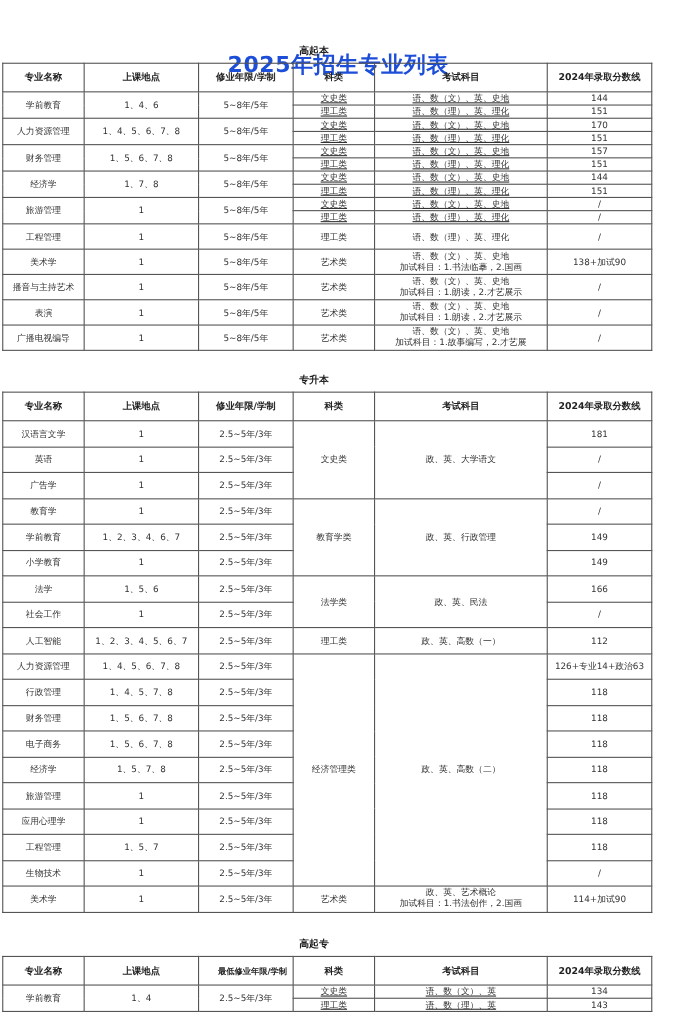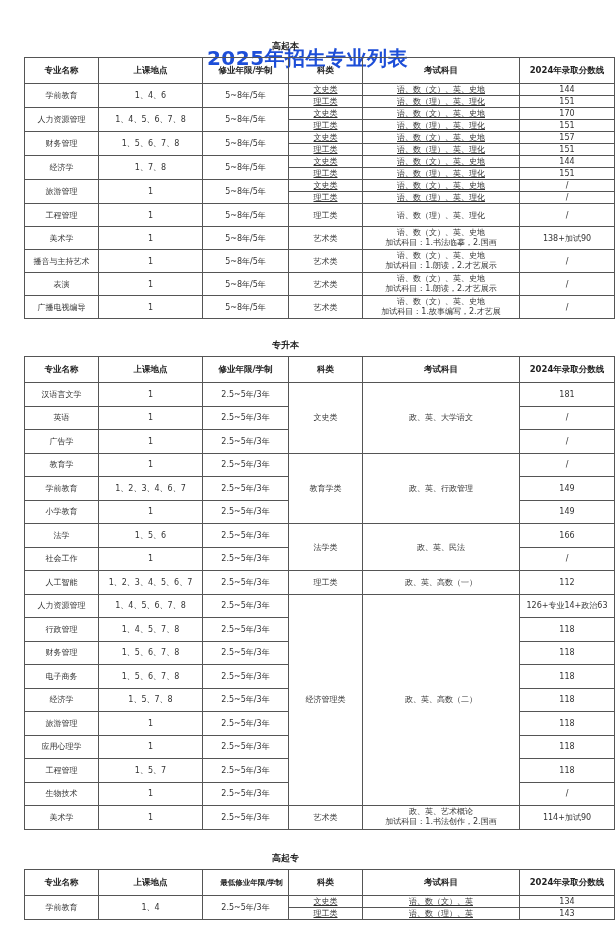--- a/index.html
+++ b/index.html
@@ -2,21 +2,21 @@
 <html><head>
 <meta charset="utf-8">
 <style>
   html, body { margin: 0; padding: 0; background: #ffffff; }
   body { width: 615px; height: 928px; position: relative; overflow: hidden;
          font-family: "DejaVu Sans", sans-serif; color: #222; }
   .title { position: absolute; left: 0; width: 615px; top: 13px; text-align: center;
            font-size: 20px; font-weight: bold; color: #1d4ed8; letter-spacing: 0.5px; margin-top: 32px; }
   .section-title { position: absolute; left: 0; width: 571px; text-align: center;
            font-size: 9px; font-weight: bold; color: #222; }
-  table { position: absolute; left: 24px; width: 590px; border-collapse: collapse;
+  table { position: absolute; left: 2px; width: 590px; border-collapse: collapse;
           table-layout: fixed; font-size: 8px; color: #333; border-radius: 11px; }
   td, th { border: 1px solid #555; text-align: center; vertical-align: middle; padding: 0;
            overflow: hidden; white-space: nowrap; }
   th { font-weight: bold; font-size: 8.5px; color: #222; height: 25px; }
   td.sub { height: 11px; line-height: 11px; font-size: 8px; }
   td.sub.ul span { text-decoration: underline; }
   td.single { height: 22px; }
   td.twoline { line-height: 10px; font-size: 8px; }
   .t2 td.r { height: 22.5px; }
   .col1 { width: 74px; } .col2 { width: 104px; } .col3 { width: 86px; }

